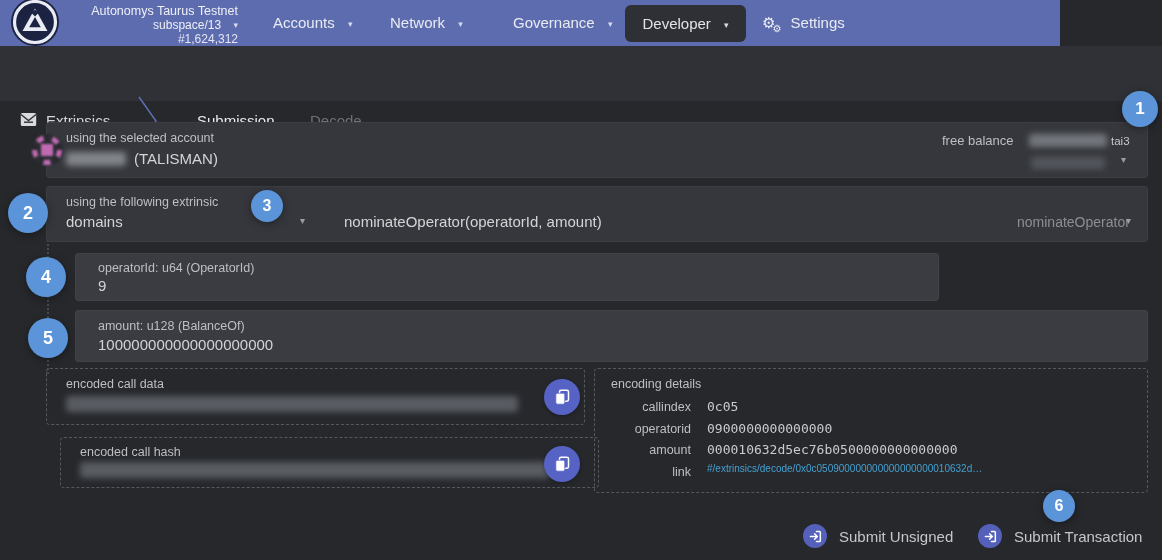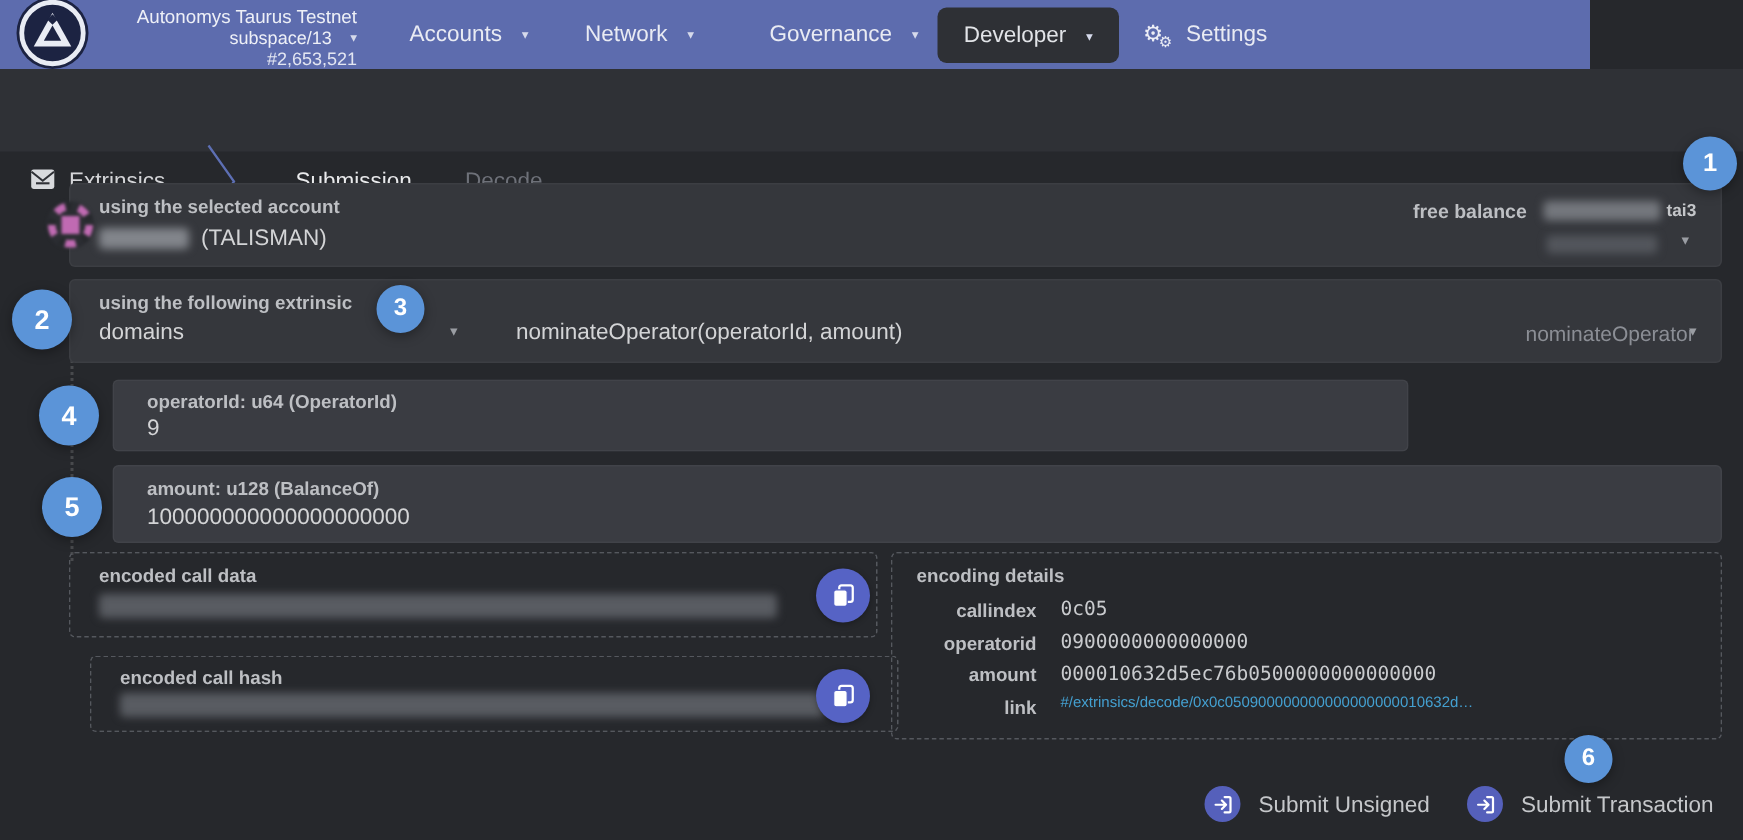--- a/index.html
+++ b/index.html
@@ -25,21 +25,21 @@
   .tabbar { position:absolute; left:0; top:46px; width:1162px; height:55px; background:#2f3136; }
   .sectlabel { position:absolute; left:46px; top:66px; font-size:15px; color:#d4d5d8; }
   .tab { position:absolute; top:66px; font-size:15px; cursor:pointer; }
   .tab.active { color:#e9eaec; }
   .tab.inactive { color:#6e7179; }
   .tab-underline { position:absolute; left:210px; top:97px; width:46px; height:3px; background:#5f74b8; border-radius:1px; }
 
   
   .panel { position:absolute; background:#35373c; border:1px solid rgba(255,255,255,0.04); border-radius:4px; }
   .fieldpanel { position:absolute; background:#3a3c42; border:1px solid rgba(255,255,255,0.04); border-radius:4px; cursor:text; }
-  .lbl { position:absolute; font-size:12.5px; font-weight:700; color:#bdbfc3; white-space:nowrap; }
+  .lbl { position:absolute; font-size:12.5px; font-weight:400; color:#bdbfc3; white-space:nowrap; }
   .val { position:absolute; font-size:15px; color:#d3d4d6; white-space:nowrap; }
   .dim { color:#8b8e95; }
   .mono { font-family:"DejaVu Sans Mono", monospace; font-size:13px; color:#c9cbce; }
   .caret { color:#9a9da3; font-size:10px; cursor:pointer; }
 
   .blurbar { position:absolute; border-radius:3px; filter:blur(3px); }
 
   .dashbox { position:absolute; border:1px dashed #55585e; border-radius:4px; }
 
   .copybtn { position:absolute; width:36px; height:36px; border-radius:50%; background:#5663c5;
@@ -69,21 +69,21 @@
       <path d="M25 20 L30.8 30.2 H19.2 Z" fill="#1c2342"></path>
       <rect x="22.5" y="13.5" width="5" height="5" fill="#1c2342" transform="rotate(45 25 16)"></rect>
     </svg>
 
     <div class="chainblock">
       <div class="l1">Autonomys Taurus Testnet</div>
       <div class="l2">
         <span>subspace/13</span>
         <span class="navcaret">▾</span>
       </div>
-      <div class="l3">#2,653,521</div>
+      <div class="l3">#1,624,312</div>
     </div>
 
     <div class="navitem" style="left:273px;">
       <span>Accounts</span>
       <span class="navcaret">▾</span>
     </div>
     <div class="navitem" style="left:390px;">
       <span>Network</span>
       <span class="navcaret">▾</span>
     </div>

